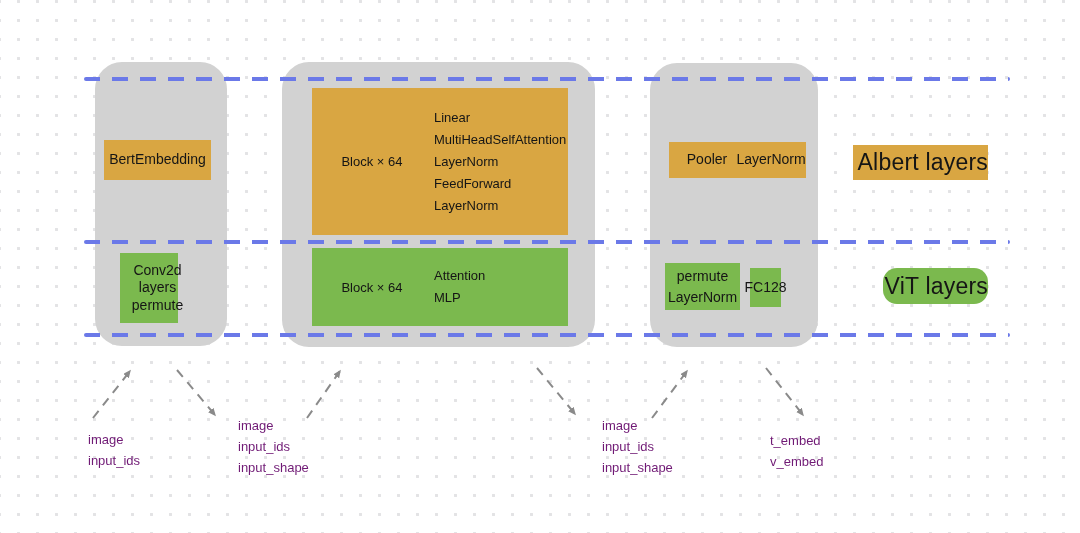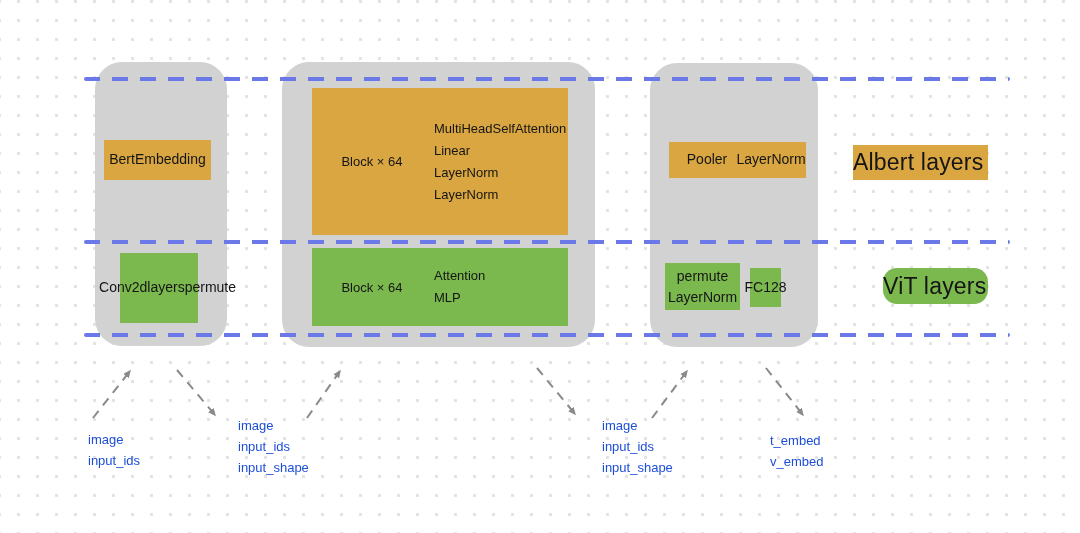--- a/index.html
+++ b/index.html
@@ -39,48 +39,48 @@
 
   .box {
     position: absolute; z-index: 3;
     display: flex; align-items: center; justify-content: center;
     font-size: 14px; line-height: 17.5px; text-align: center;
   }
   .albert { background: #d9a642; }
   .vit    { background: #7bb94e; }
 
   #box-bert       { left: 104px; top: 140px; width: 107px; height: 40px; }
-  #box-conv       { left: 120px; top: 253px; width: 78px;  height: 70px; flex-direction: row; padding-left: 17px; }
+  #box-conv       { left: 120px; top: 253px; width: 58px;  height: 70px; flex-direction: column; padding-left: 17px; }
   #box-perm-ln    { left: 665px; top: 263px; width: 75px;  height: 47px; flex-direction: column; line-height: 21px; }
   #box-fc128      { left: 750px; top: 268px; width: 31px;  height: 39px; }
   #box-pooler     { left: 669px; top: 142px; width: 76px;  height: 36px; }
   #box-projector  { left: 736px; top: 142px; width: 70px;  height: 36px; }
 
   .block-box {
     position: absolute; z-index: 3;
     display: flex; align-items: center;
     font-size: 13px;
   }
   #box-albert-block { left: 312px; top: 88px;  width: 256px; height: 147px; }
   #box-vit-block    { left: 312px; top: 248px; width: 256px; height: 78px; }
   .block-label { width: 100px; margin-left: 10px; text-align: center; flex: 0 0 auto; }
   .layer-list  { margin-left: 12px; text-align: left; }
   .layer-list div { line-height: 22px; }
 
   .legend {
     position: absolute; z-index: 3;
-    display: flex; align-items: center; justify-content: flex-start;
+    display: flex; align-items: center; justify-content: flex-end;
     font-size: 23px; letter-spacing: 0.2px;
   }
   #legend-albert { left: 853px; top: 145px; width: 135px; height: 35px; }
   #legend-vit    { left: 883px; top: 268px; width: 105px; height: 36px; border-radius: 14px; }
 
   .io-label {
     position: absolute; z-index: 2;
-    font-size: 13px; line-height: 21px; color: #1d4ed8; text-align: left;
+    font-size: 13px; line-height: 21px; color: #701a75; text-align: left;
   }
   #io-label-1 { left: 88px;  top: 429px; }
   #io-label-2 { left: 238px; top: 415px; }
   #io-label-3 { left: 602px; top: 415px; }
   #io-label-4 { left: 770px; top: 430px; }
 
   #arrow-layer { position: absolute; left: 0; top: 0; z-index: 2; }
 </style>
 </head>
 <body>
@@ -100,23 +100,24 @@
 </div>
 <div class="box vit" id="box-conv">
   <span>Conv2d</span>
   <span>layers</span>
   <span>permute</span>
 </div>
 
 <div class="block-box albert" id="box-albert-block">
   <div class="block-label">Block × 64</div>
   <div class="layer-list">
+    <div>Linear</div>
     <div>MultiHeadSelfAttention</div>
-    <div>Linear</div>
     <div>LayerNorm</div>
+    <div>FeedForward</div>
     <div>LayerNorm</div>
   </div>
 </div>
 <div class="block-box vit" id="box-vit-block">
   <div class="block-label">Block × 64</div>
   <div class="layer-list">
     <div>Attention</div>
     <div>MLP</div>
   </div>
 </div>

